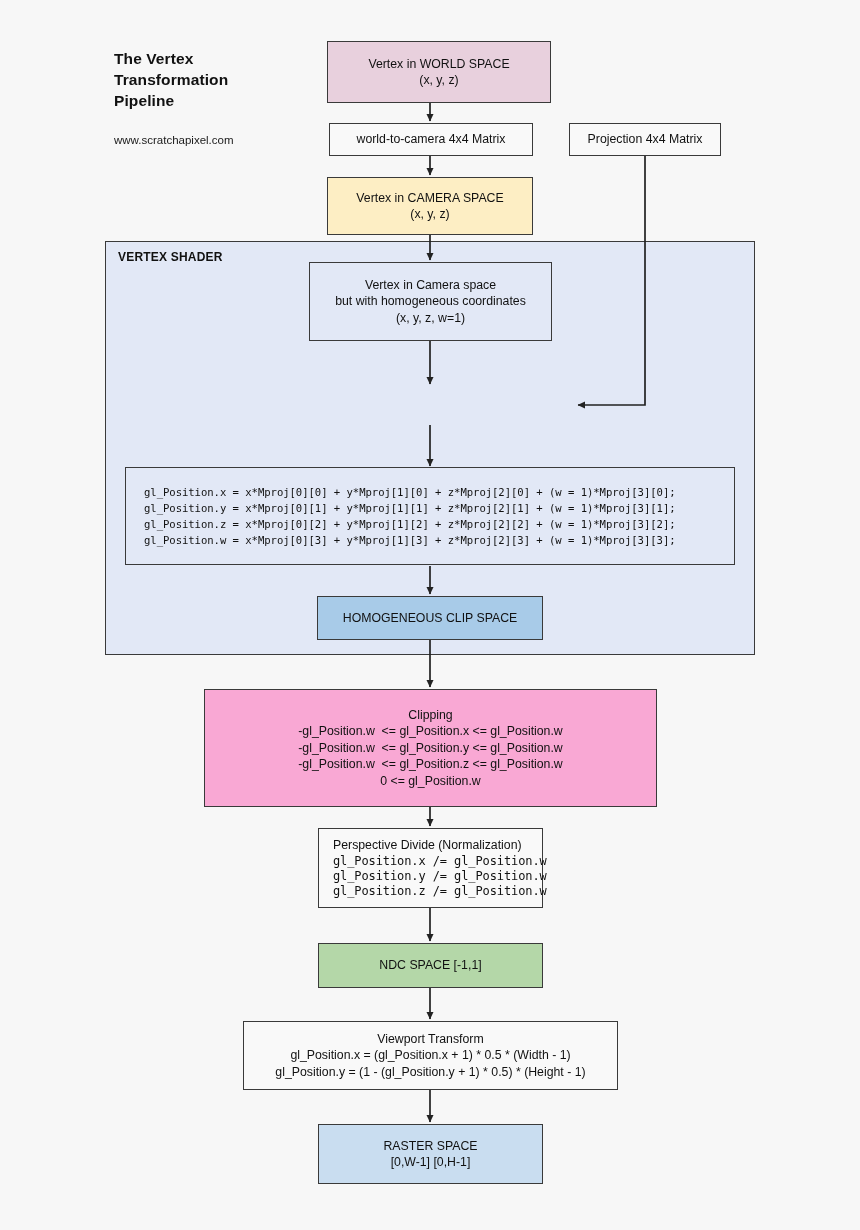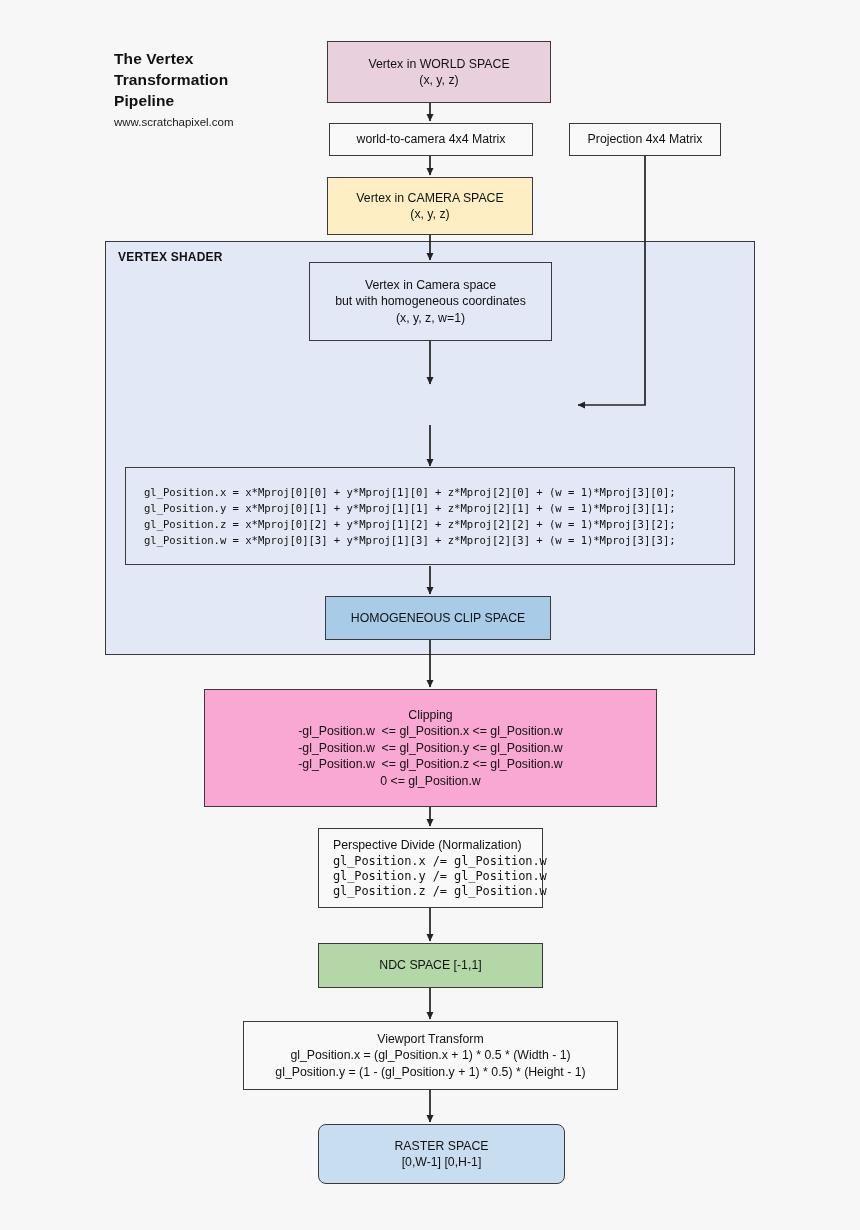--- a/index.html
+++ b/index.html
@@ -35,21 +35,21 @@
     font-size: 15.5px;
     font-weight: bold;
     line-height: 21px;
     letter-spacing: 0.1px;
     color: #111;
   }
   #title-block .t-url {
     font-size: 11.5px;
     font-weight: normal;
     line-height: 16px;
-    margin-top: 3px;
+    margin-top: 21px;
     color: #1a1a1a;
   }
 
   
   .node {
     position: absolute;
     box-sizing: border-box;
     border: 1.6px solid #3a3a3a;
     display: flex;
     flex-direction: column;
@@ -204,21 +204,21 @@
   </div>
 
 
   <div id="matrix-code">
     <div class="ln">gl_Position.x = x*Mproj[0][0] + y*Mproj[1][0] + z*Mproj[2][0] + (w = 1)*Mproj[3][0];</div>
     <div class="ln">gl_Position.y = x*Mproj[0][1] + y*Mproj[1][1] + z*Mproj[2][1] + (w = 1)*Mproj[3][1];</div>
     <div class="ln">gl_Position.z = x*Mproj[0][2] + y*Mproj[1][2] + z*Mproj[2][2] + (w = 1)*Mproj[3][2];</div>
     <div class="ln">gl_Position.w = x*Mproj[0][3] + y*Mproj[1][3] + z*Mproj[2][3] + (w = 1)*Mproj[3][3];</div>
   </div>
 
-  <div class="node" style="left:317px; top:596px; width:226px; height:44px; background:#a8cbe8;margin-left:8px;">
+  <div class="node" style="left:317px; top:596px; width:226px; height:44px; background:#a8cbe8;">
     <div class="ln">HOMOGENEOUS CLIP SPACE</div>
   </div>
 
   <div class="node" style="left:204px; top:689px; width:453px; height:118px; background:#f9a8d4;">
     <div class="ln">Clipping</div>
     <div class="ln">-gl_Position.w  &lt;= gl_Position.x &lt;= gl_Position.w</div>
     <div class="ln">-gl_Position.w  &lt;= gl_Position.y &lt;= gl_Position.w</div>
     <div class="ln">-gl_Position.w  &lt;= gl_Position.z &lt;= gl_Position.w</div>
     <div class="ln">0 &lt;= gl_Position.w</div>
   </div>
@@ -233,18 +233,18 @@
   <div class="node" style="left:318px; top:943px; width:225px; height:45px; background:#b4d7a8;">
     <div class="ln">NDC SPACE [-1,1]</div>
   </div>
 
   <div class="node" style="left:243px; top:1021px; width:375px; height:69px; background:#f9f9f9;">
     <div class="ln">Viewport Transform</div>
     <div class="ln">gl_Position.x = (gl_Position.x + 1) * 0.5 * (Width - 1)</div>
     <div class="ln">gl_Position.y = (1 - (gl_Position.y + 1) * 0.5) * (Height - 1)</div>
   </div>
 
-  <div class="node" style="left:318px; top:1124px; width:247px; height:60px; background:#c9ddf0;border-radius:8px;">
+  <div class="node" style="left:318px; top:1124px; width:225px; height:60px; background:#c9ddf0;">
     <div class="ln">RASTER SPACE</div>
     <div class="ln">[0,W-1] [0,H-1]</div>
   </div>
 
 </div>
 
 </body></html>

